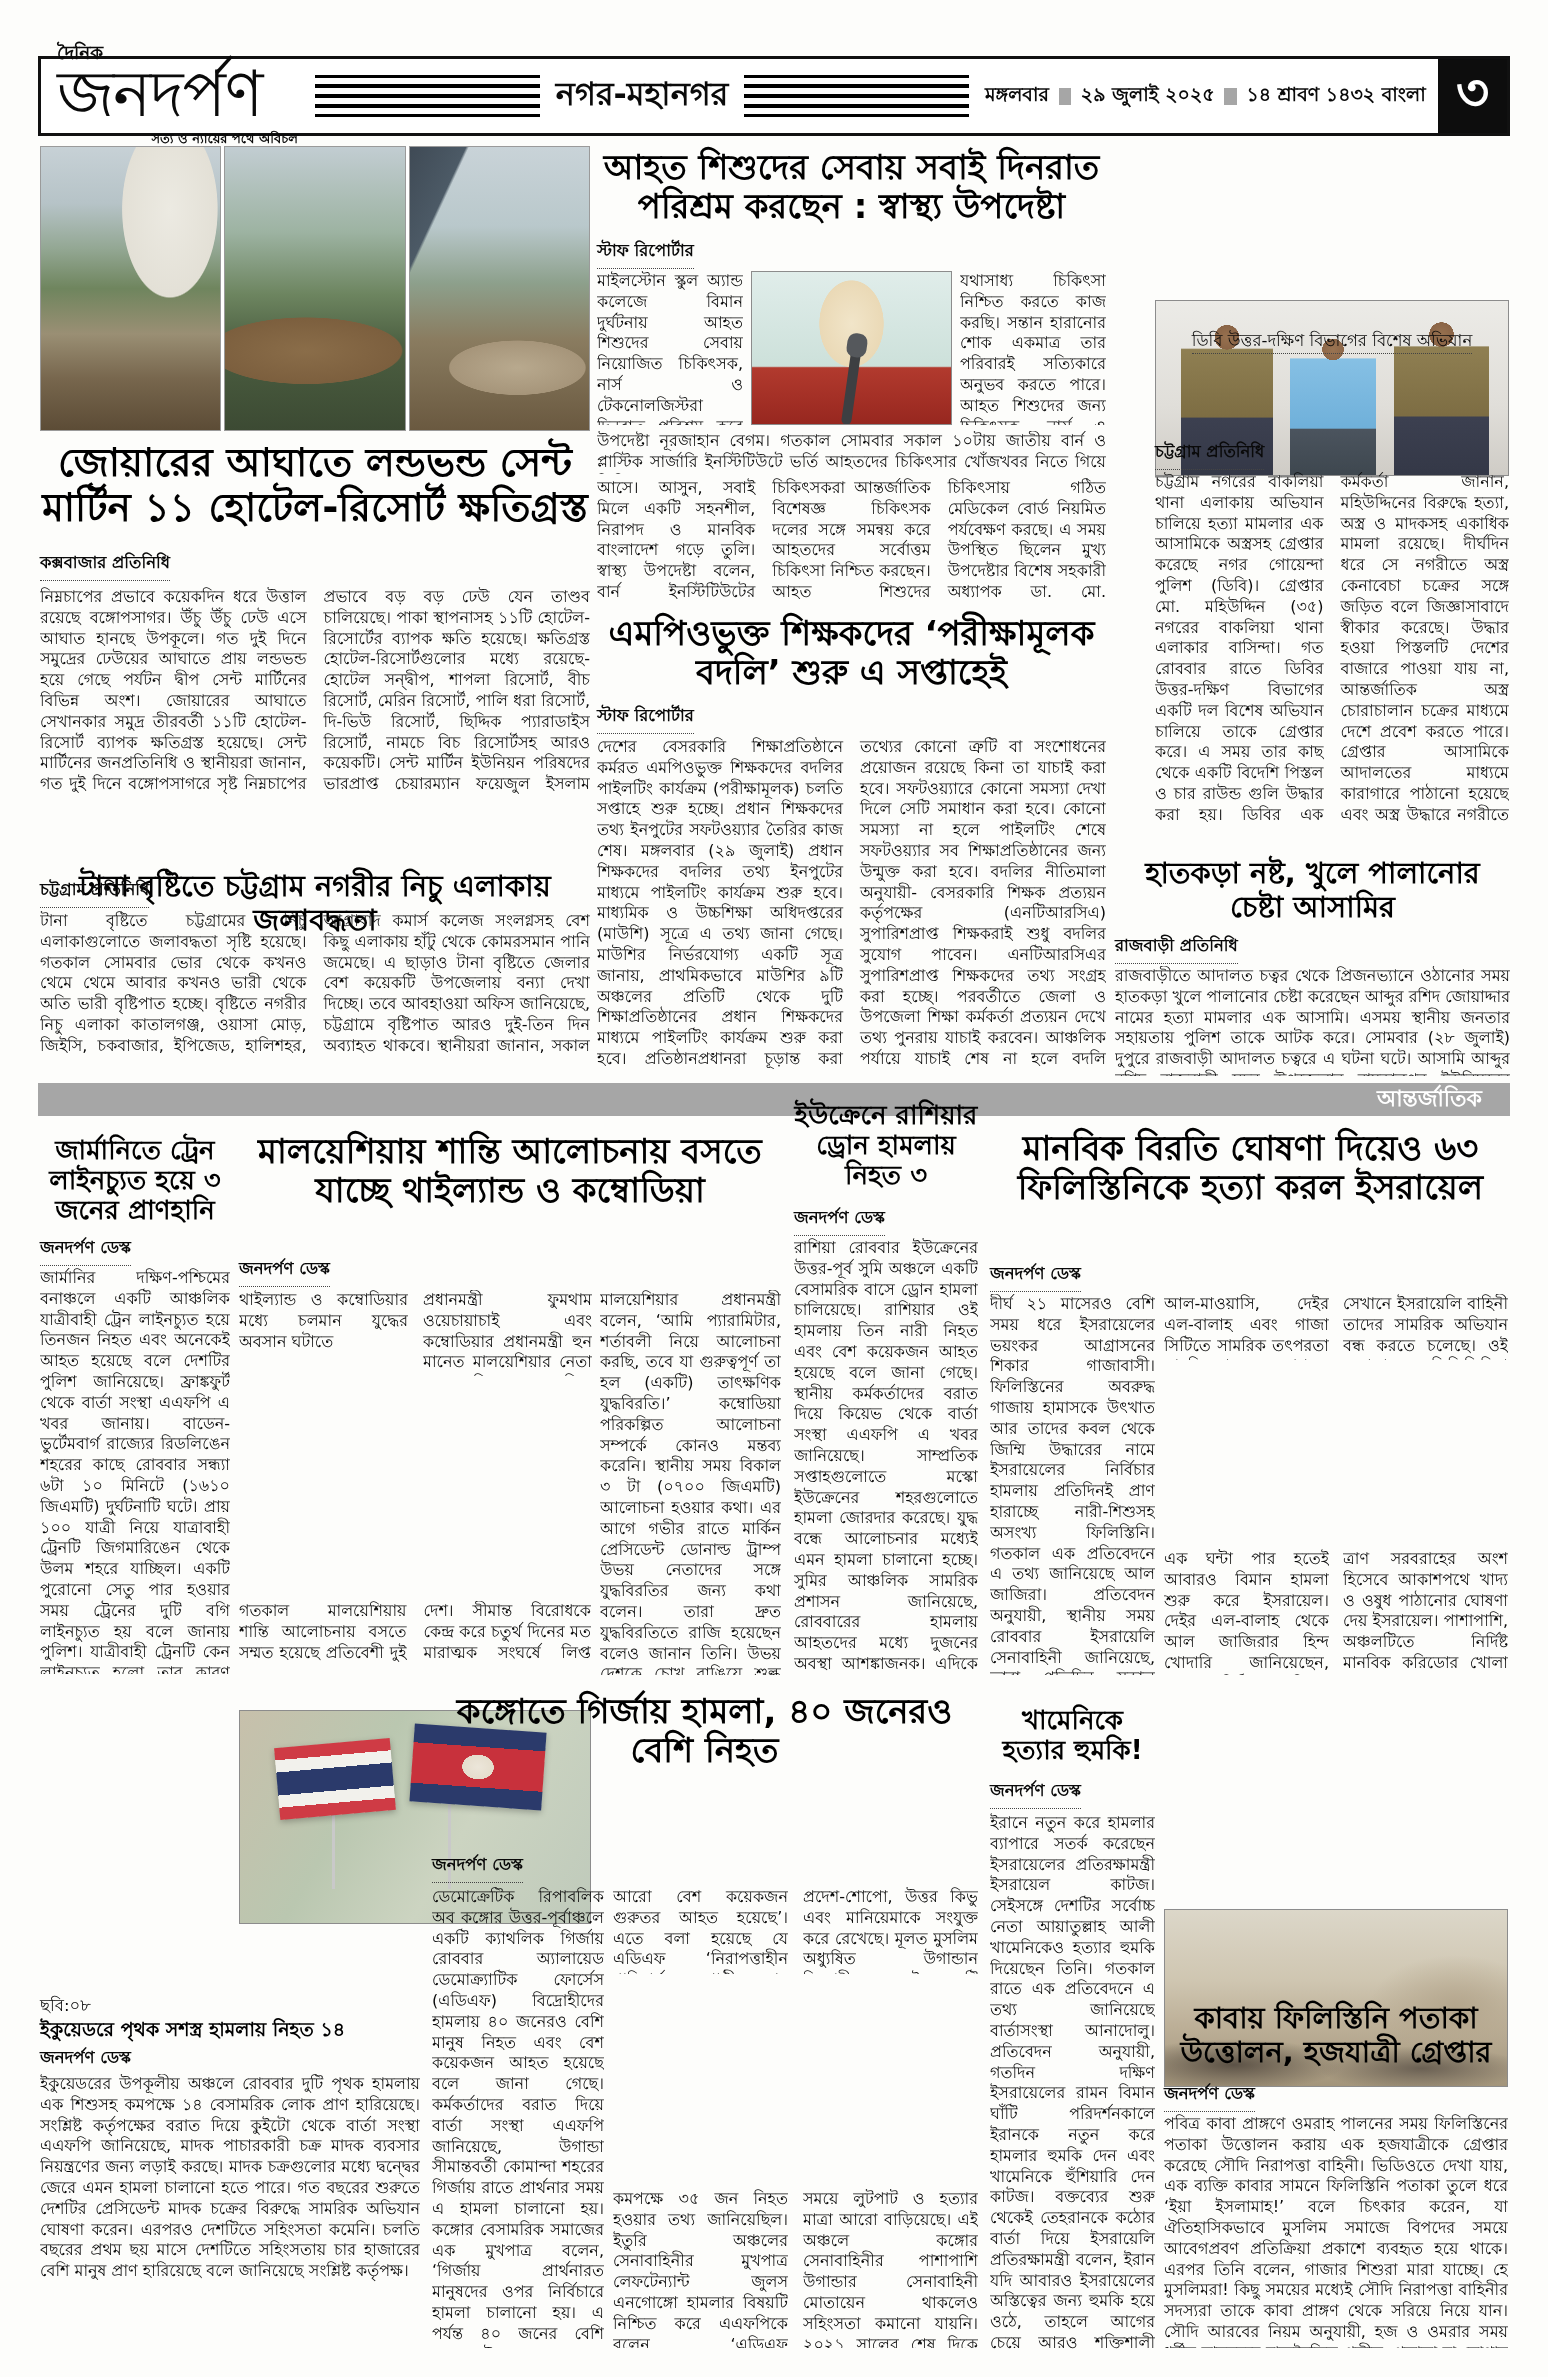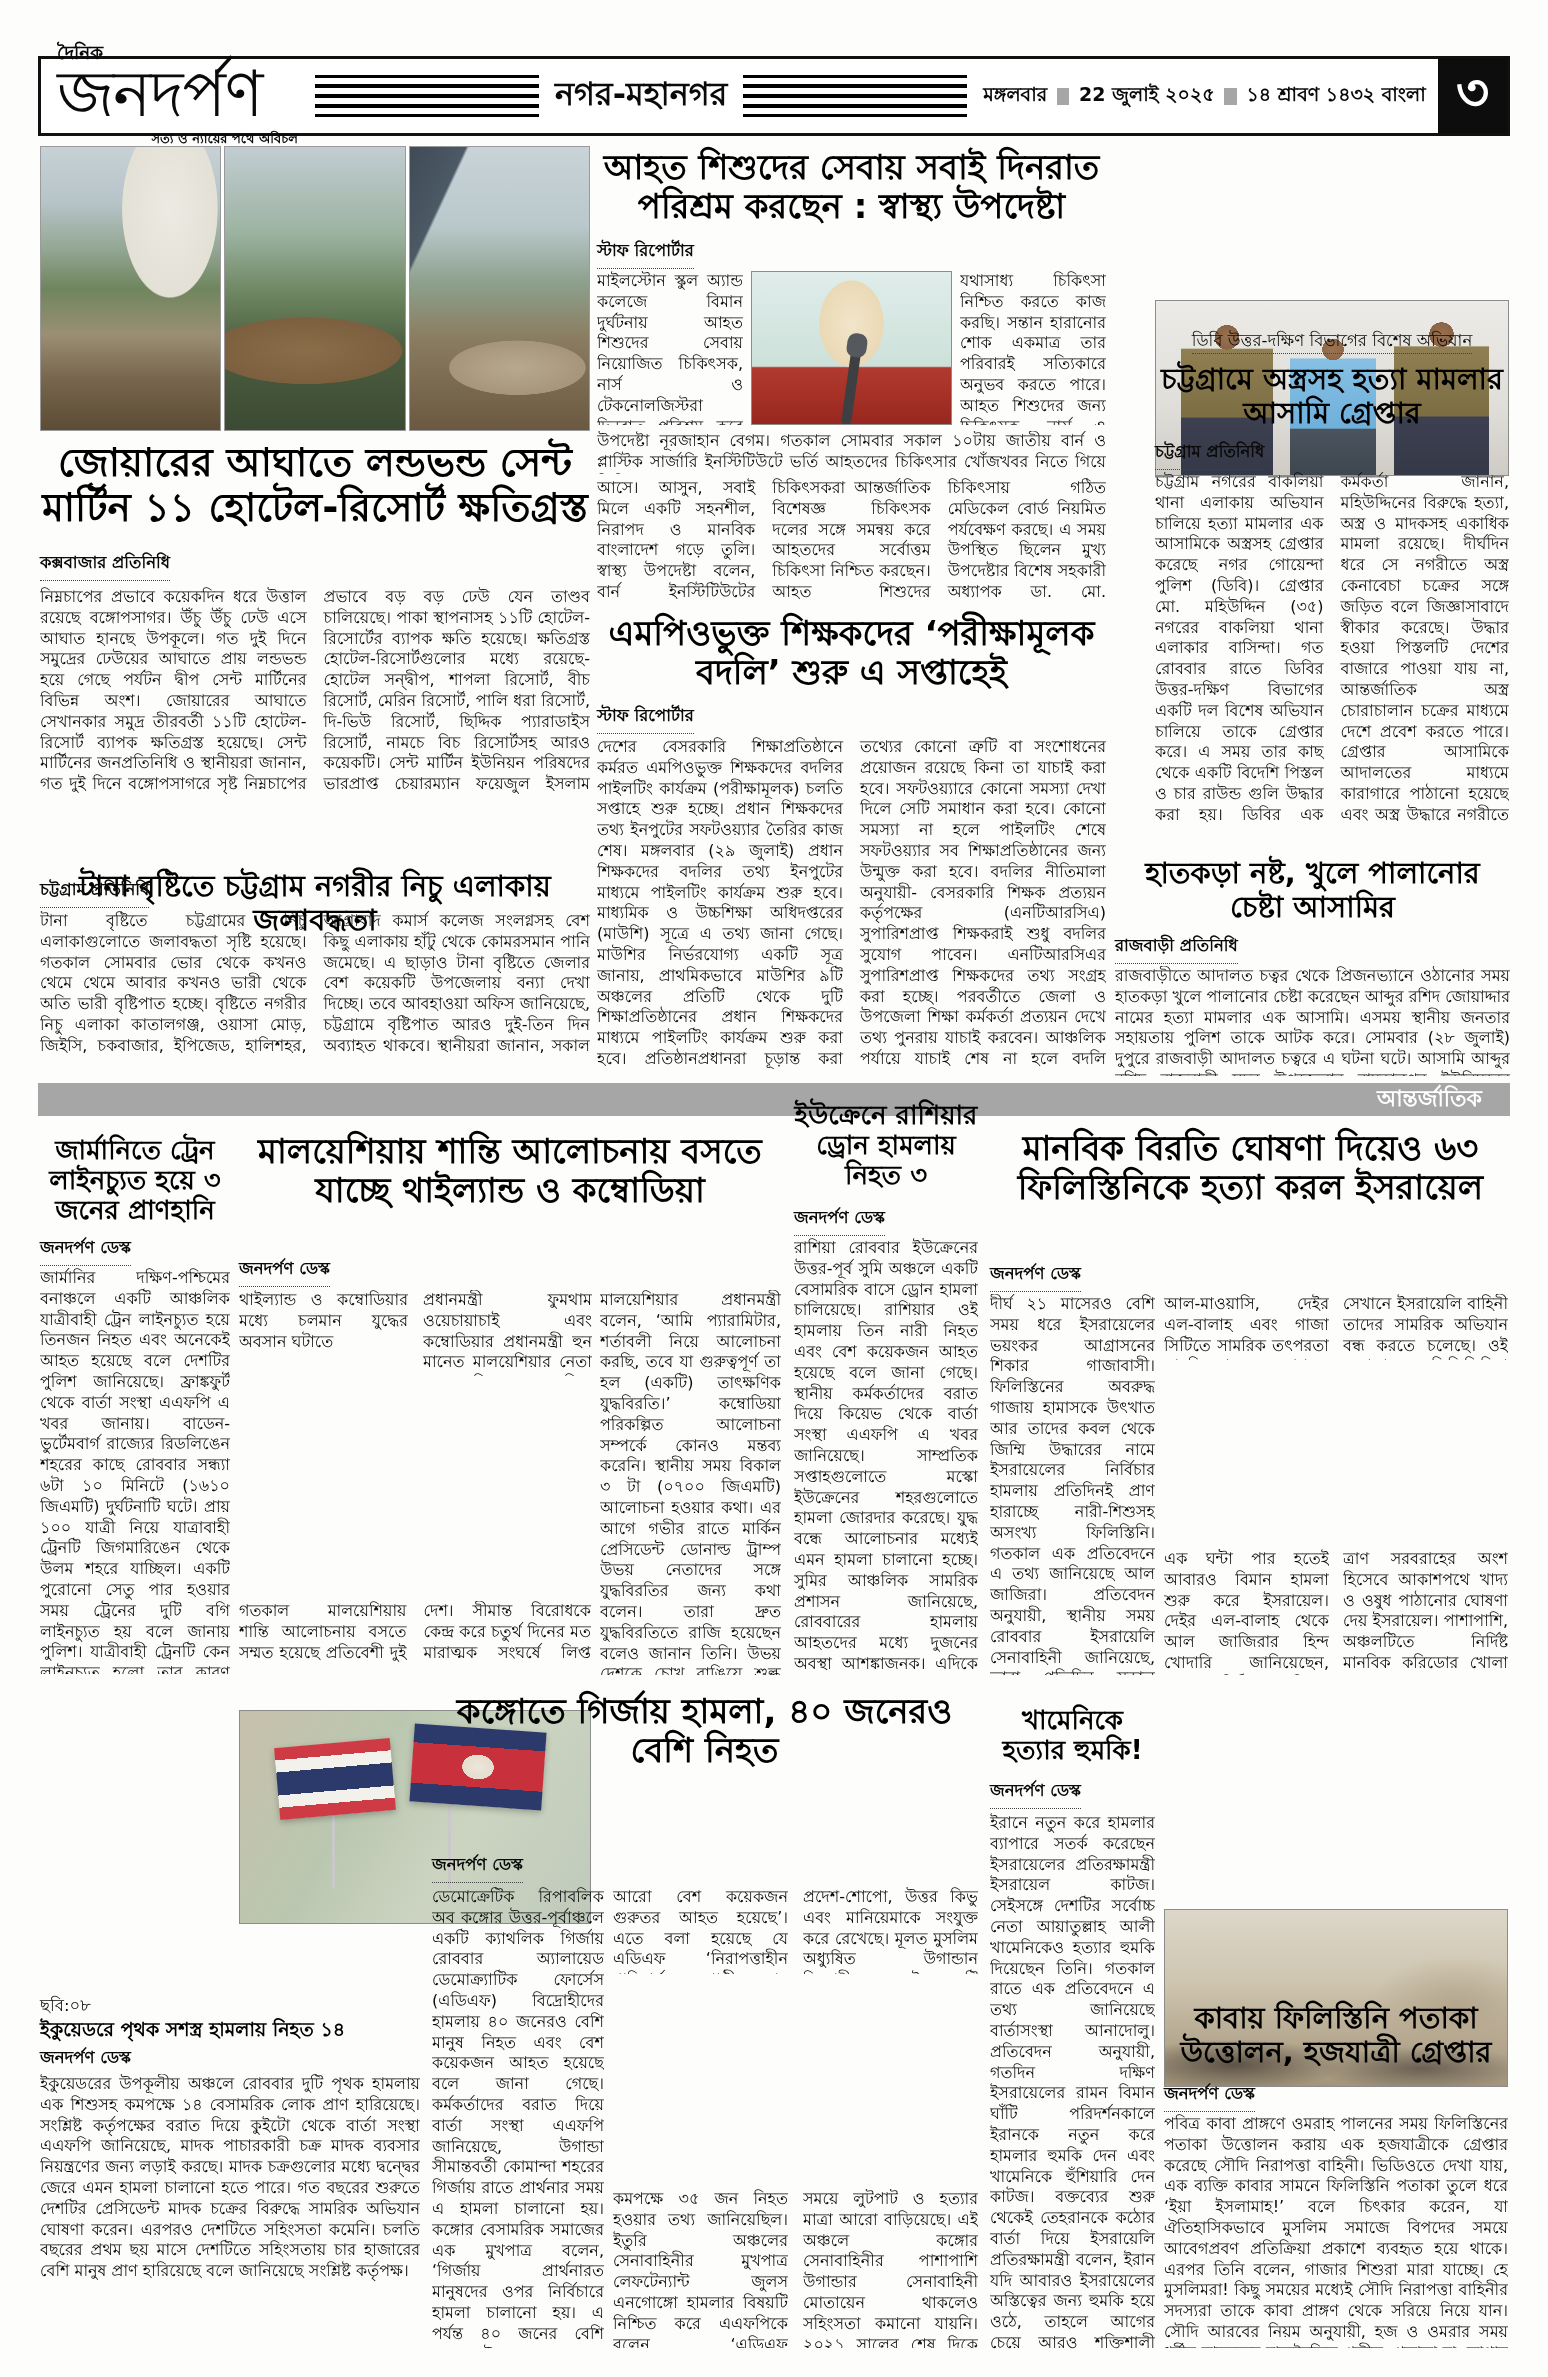--- a/index.html
+++ b/index.html
@@ -100,21 +100,21 @@
     <div class="rules">
         <i></i>
         <i></i>
         <i></i>
         <i></i>
         <i></i>
       </div>
     <div class="mast-date">
       <span>মঙ্গলবার</span>
       <span class="sq"></span>
-      <span>22 জুলাই ২০২৫</span>
+      <span>২৯ জুলাই ২০২৫</span>
       <span class="sq"></span>
       <span>১৪ শ্রাবণ ১৪৩২ বাংলা</span>
     </div>
     <div class="pagebox">৩</div>
   </div>
 
   <div class="abs collage" style="left:40px;top:146px;width:550px;height:285px">
     <div class="cell ph-storm1"></div>
     <div class="cell ph-storm2"></div>
     <div class="cell ph-storm3"></div>
@@ -150,21 +150,20 @@
   <div class="abs body-text cols2" style="left:597px;top:737px;width:509px;height:337px">দেশের বেসরকারি শিক্ষাপ্রতিষ্ঠানে কর্মরত এমপিওভুক্ত শিক্ষকদের বদলির পাইলটিং কার্যক্রম (পরীক্ষামূলক) চলতি সপ্তাহে শুরু হচ্ছে। প্রধান শিক্ষকদের তথ্য ইনপুটের সফটওয়্যার তৈরির কাজ শেষ। মঙ্গলবার (২৯ জুলাই) প্রধান শিক্ষকদের বদলির তথ্য ইনপুটের মাধ্যমে পাইলটিং কার্যক্রম শুরু হবে। মাধ্যমিক ও উচ্চশিক্ষা অধিদপ্তরের (মাউশি) সূত্রে এ তথ্য জানা গেছে। মাউশির নির্ভরযোগ্য একটি সূত্র জানায়, প্রাথমিকভাবে মাউশির ৯টি অঞ্চলের প্রতিটি থেকে দুটি শিক্ষাপ্রতিষ্ঠানের প্রধান শিক্ষকদের মাধ্যমে পাইলটিং কার্যক্রম শুরু করা হবে। প্রতিষ্ঠানপ্রধানরা চূড়ান্ত করা তথ্যের কোনো ত্রুটি বা সংশোধনের প্রয়োজন রয়েছে কিনা তা যাচাই করা হবে। সফটওয়্যারে কোনো সমস্যা দেখা দিলে সেটি সমাধান করা হবে। কোনো সমস্যা না হলে পাইলটিং শেষে সফটওয়্যার সব শিক্ষাপ্রতিষ্ঠানের জন্য উন্মুক্ত করা হবে। বদলির নীতিমালা অনুযায়ী- বেসরকারি শিক্ষক প্রত্যয়ন কর্তৃপক্ষের (এনটিআরসিএ) সুপারিশপ্রাপ্ত শিক্ষকরাই শুধু বদলির সুযোগ পাবেন। এনটিআরসিএর সুপারিশপ্রাপ্ত শিক্ষকদের তথ্য সংগ্রহ করা হচ্ছে। পরবর্তীতে জেলা ও উপজেলা শিক্ষা কর্মকর্তা প্রত্যয়ন দেখে তথ্য পুনরায় যাচাই করবেন। আঞ্চলিক পর্যায়ে যাচাই শেষ না হলে বদলি কার্যকর হবে না। বেসরকারি শিক্ষাপ্রতিষ্ঠানের শিক্ষক নিয়োগ হয় এনটিআরসিএর মাধ্যমে। শিক্ষকরা আগে গণবিজ্ঞপ্তিতে পারস্পরিক বদলির সুযোগ পেতেন। তবে অনেক শিক্ষক দীর্ঘদিনের সে সুযোগ থেকে বঞ্চিত হচ্ছিলেন বলে অভিযোগ রয়েছে। এমন প্রেক্ষাপটে অন্তর্বর্তী সরকারের সুপারিশে শিক্ষকরা এবার বদলির সুযোগ পেতে যাচ্ছেন।</div>
 
   <div class="abs photo ph-db" style="left:1155px;top:146px;width:354px;height:176px">
     <div class="fig fig-khaki" style="left:24.5px;width:92px;height:153px"></div>
     <div class="fig fig-blue" style="left:134px;width:86px;height:138px"></div>
     <div class="fig fig-khaki" style="left:238px;width:95px;height:156px"></div>
   </div>
   <div class="abs" style="left:1155px;top:328px;width:354px;text-align:center">
     <span class="caption capline">ডিবি উত্তর-দক্ষিণ বিভাগের বিশেষ অভিযান</span>
   </div>
-  <div class="abs headline h-md" style="left:1155px;top:363px;width:354px">চট্টগ্রামে অস্ত্রসহ হত্যা মামলার আসামি গ্রেপ্তার</div>
   <div class="abs" style="left:1155px;top:439px">
     <span class="byline">চট্টগ্রাম প্রতিনিধি</span>
   </div>
   <div class="abs body-text cols2" style="left:1155px;top:472px;width:354px;height:374px">চট্টগ্রাম নগরের বাকলিয়া থানা এলাকায় অভিযান চালিয়ে হত্যা মামলার এক আসামিকে অস্ত্রসহ গ্রেপ্তার করেছে নগর গোয়েন্দা পুলিশ (ডিবি)। গ্রেপ্তার মো. মহিউদ্দিন (৩৫) নগরের বাকলিয়া থানা এলাকার বাসিন্দা। গত রোববার রাতে ডিবির উত্তর-দক্ষিণ বিভাগের একটি দল বিশেষ অভিযান চালিয়ে তাকে গ্রেপ্তার করে। এ সময় তার কাছ থেকে একটি বিদেশি পিস্তল ও চার রাউন্ড গুলি উদ্ধার করা হয়। ডিবির এক কর্মকর্তা জানান, মহিউদ্দিনের বিরুদ্ধে হত্যা, অস্ত্র ও মাদকসহ একাধিক মামলা রয়েছে। দীর্ঘদিন ধরে সে নগরীতে অস্ত্র কেনাবেচা চক্রের সঙ্গে জড়িত বলে জিজ্ঞাসাবাদে স্বীকার করেছে। উদ্ধার হওয়া পিস্তলটি দেশের বাজারে পাওয়া যায় না, আন্তর্জাতিক অস্ত্র চোরাচালান চক্রের মাধ্যমে দেশে প্রবেশ করতে পারে। গ্রেপ্তার আসামিকে আদালতের মাধ্যমে কারাগারে পাঠানো হয়েছে এবং অস্ত্র উদ্ধারে নগরীতে বিশেষ অভিযান চলমান থাকবে বলে জানিয়েছে ডিবি।</div>
 
   <div class="abs headline h-md" style="left:1115px;top:857px;width:395px">হাতকড়া নষ্ট, খুলে পালানোর চেষ্টা আসামির</div>
   <div class="abs" style="left:1115px;top:933px">
     <span class="byline">রাজবাড়ী প্রতিনিধি</span>
   </div>
   <div class="abs body-text" style="left:1115px;top:966px;width:395px;height:110px">রাজবাড়ীতে আদালত চত্বর থেকে প্রিজনভ্যানে ওঠানোর সময় হাতকড়া খুলে পালানোর চেষ্টা করেছেন আব্দুর রশিদ জোয়াদ্দার নামের হত্যা মামলার এক আসামি। এসময় স্থানীয় জনতার সহায়তায় পুলিশ তাকে আটক করে। সোমবার (২৮ জুলাই) দুপুরে রাজবাড়ী আদালত চত্বরে এ ঘটনা ঘটে। আসামি আব্দুর রশিদ রাজবাড়ী সদর উপজেলার রামকান্তপুর ইউনিয়নের মাটিপাড়া গ্রামের ইউসুফ জোয়াদ্দারের ছেলে। প্রত্যক্ষদর্শীরা জানান, আদালতের হাজতখানা থেকে আসামিদের জেলখানায় নেওয়ার উদ্দেশ্যে প্রিজনভ্যানে তোলা হচ্ছিল।</div>

